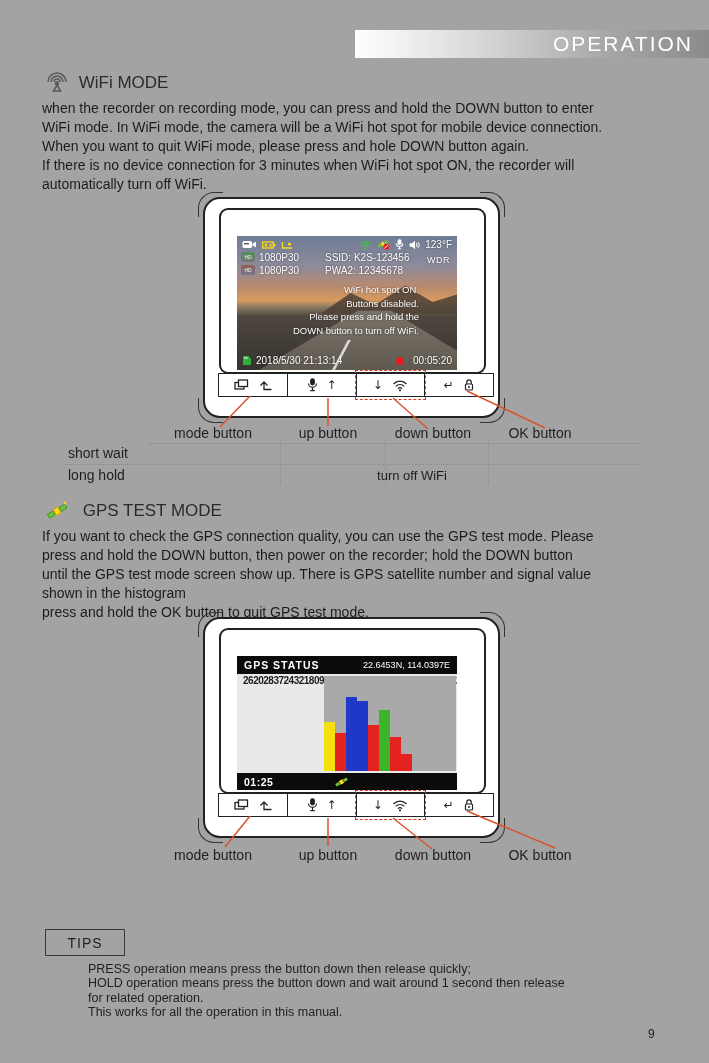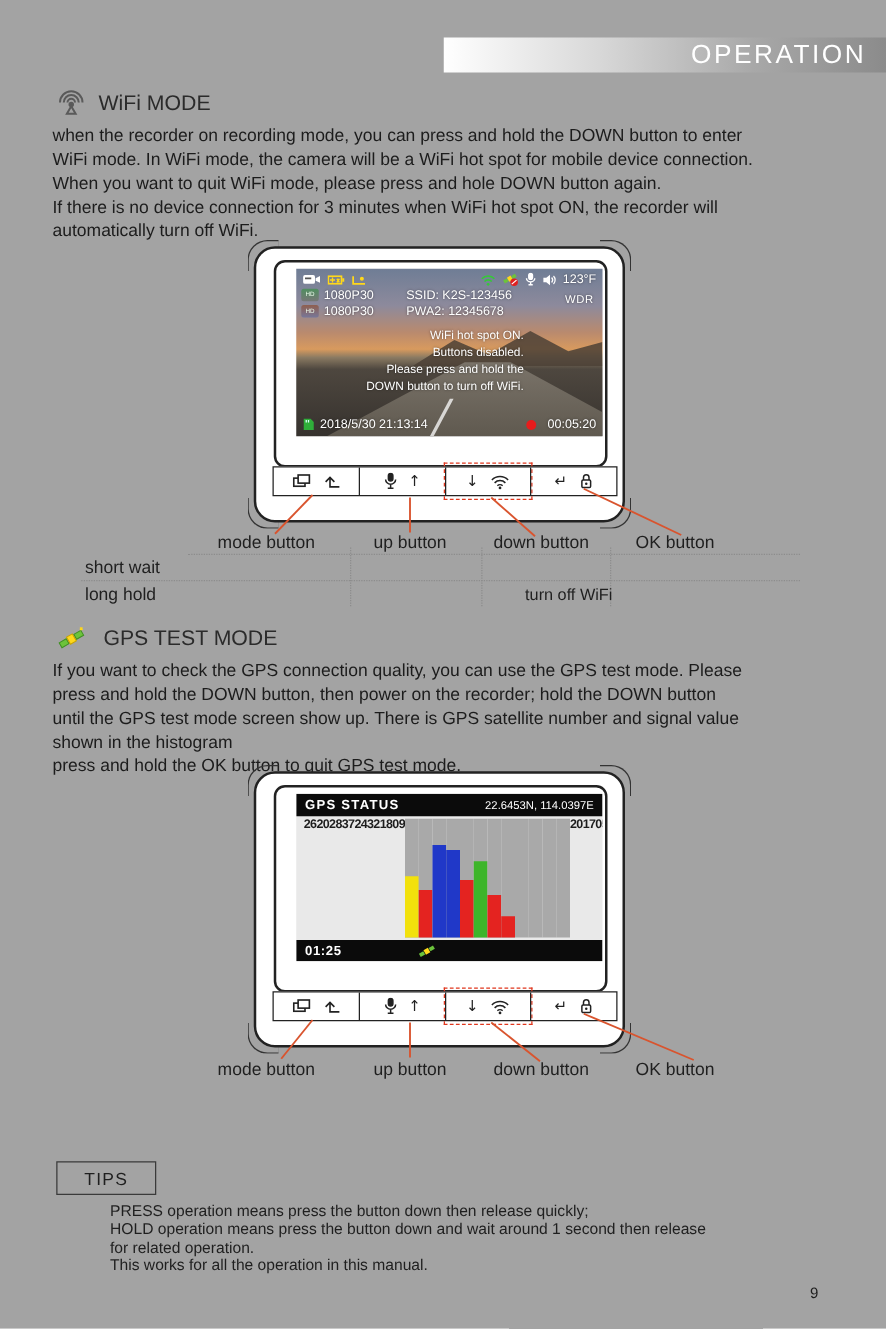--- a/index.html
+++ b/index.html
@@ -16,21 +16,21 @@
         white-space:pre-line;color:#1c1c1c;}
   
   .device{position:absolute;left:203px;width:297px;height:221px;}
   .dev-body{position:absolute;inset:0;border:2px solid #222;border-radius:17px;background:#fff;}
   .corner{position:absolute;width:24px;height:24px;border:1.5px solid #333;}
   .c-tl{left:-5px;top:-5px;border-right:none;border-bottom:none;border-top-left-radius:16px;}
   .c-tr{right:-5px;top:-5px;border-left:none;border-bottom:none;border-top-right-radius:16px;}
   .c-bl{left:-5px;bottom:-5px;border-right:none;border-top:none;border-bottom-left-radius:16px;}
   .c-br{right:-5px;bottom:-5px;border-left:none;border-top:none;border-bottom-right-radius:16px;}
   .bezel{position:absolute;left:16px;top:11px;width:263px;height:162px;border:2px solid #222;border-radius:9px;}
-  .screen{position:absolute;left:34px;top:18px;width:245px;height:134px;overflow:hidden;}
+  .screen{position:absolute;left:34px;top:39px;width:220px;height:134px;overflow:hidden;}
   .btnrow{position:absolute;left:15px;top:176px;width:276px;height:24px;display:flex;
           border:1.5px solid #222;background:#fff;box-sizing:border-box;}
   .bcell{flex:1;display:flex;align-items:center;justify-content:center;gap:9px;
          border-left:1.5px solid #222;position:relative;}
   .bcell:first-child{border-left:none;}
   .uarr{font-family:"DejaVu Sans",sans-serif;font-size:12px;color:#222;line-height:1;}
   .dash-outline{position:absolute;left:-2px;right:-2px;top:-4px;bottom:-4px;
                 border:1.6px dashed #e0371e;pointer-events:none;}
   
   .screen-road{background:linear-gradient(180deg,#6f7d95 0%,#8d8a9c 22%,#b98a6e 38%,#d89a5e 48%,#8a7a62 53%,#4e473f 60%,#36322e 100%);}
@@ -70,21 +70,21 @@
   .graybar{width:11px;margin:1px auto;background:#a9a9a9;position:relative;align-self:stretch;}
   .graybar .fill{position:absolute;left:0;right:0;bottom:0;}
   
   .lines{position:absolute;left:0;top:0;width:709px;height:1063px;pointer-events:none;}
   .lbl{position:absolute;transform:translateX(-50%);font-size:14px;color:#1f1f1f;white-space:nowrap;text-align:center;}
   .labels{position:absolute;left:0;width:709px;height:18px;}
   
   .hline{position:absolute;border-top:1.6px dotted #8c8c8c;}
   .vline{position:absolute;border-left:1.6px dotted #8c8c8c;}
   .rowlab{position:absolute;left:68px;font-size:14px;}
-  .turnoff{position:absolute;left:455px;transform:translateX(-50%);font-size:13px;}
+  .turnoff{position:absolute;left:412px;transform:translateX(-50%);font-size:13px;}
   
   .tips-box{position:absolute;left:45px;top:929px;width:78px;height:25px;border:1.6px solid #3a3a3a;
             display:flex;align-items:center;justify-content:center;font-size:14px;letter-spacing:1px;}
   .tips-body{position:absolute;left:88px;top:962px;width:580px;font-size:12.5px;line-height:14.3px;white-space:pre-line;}
   .pagenum{position:absolute;left:648px;top:1027px;font-size:12px;}
   svg{display:block;}
 </style>
 </head>
 <body>
 

